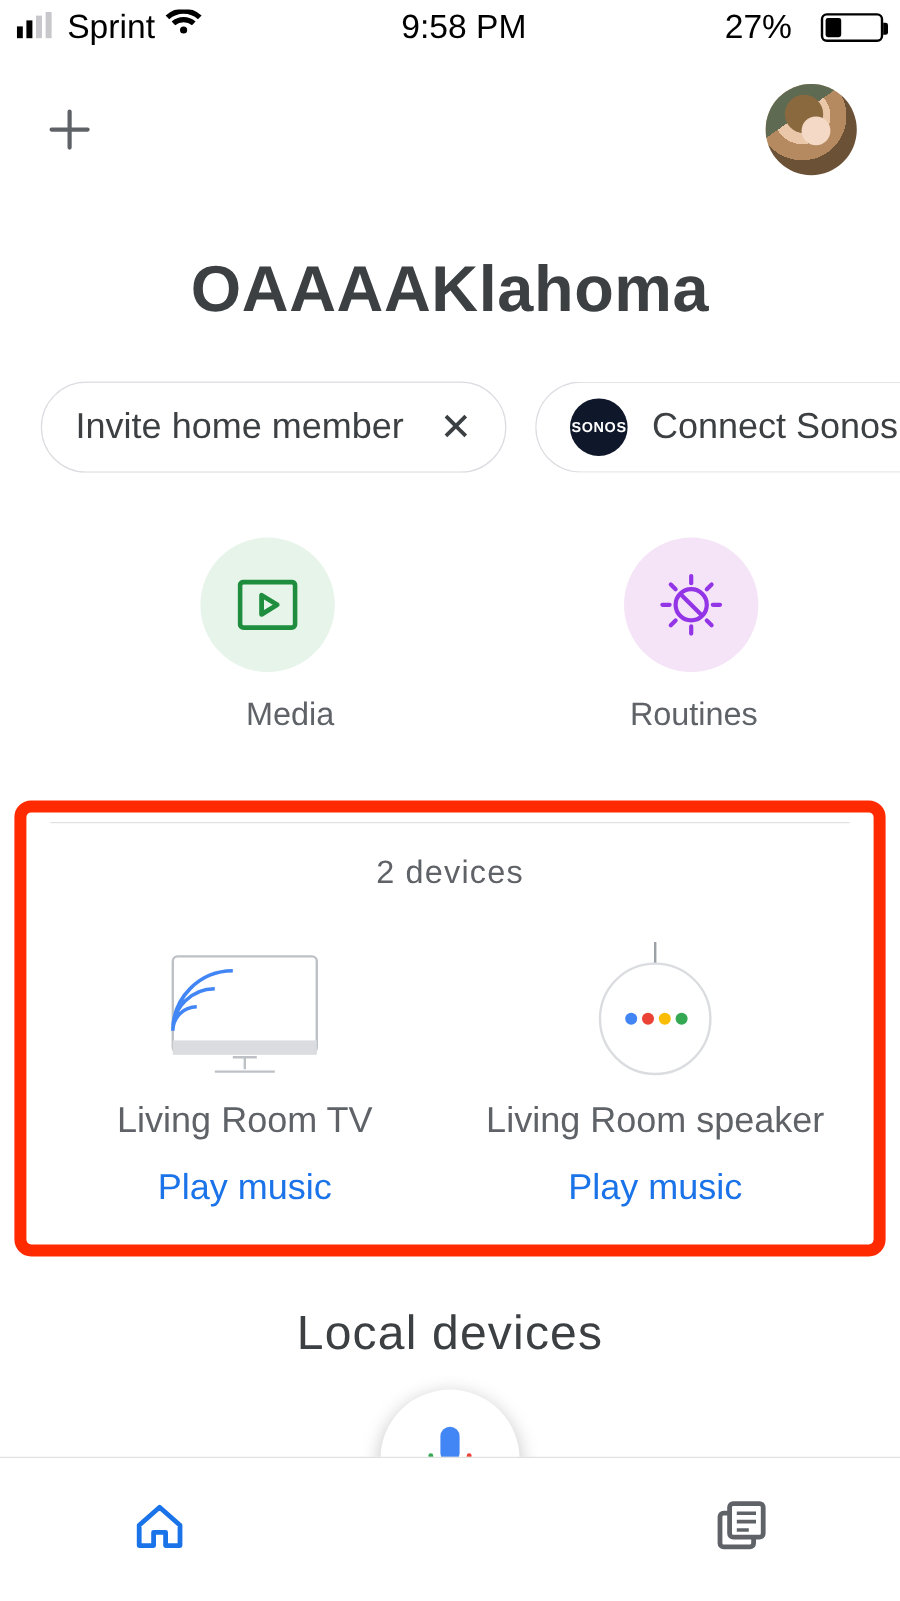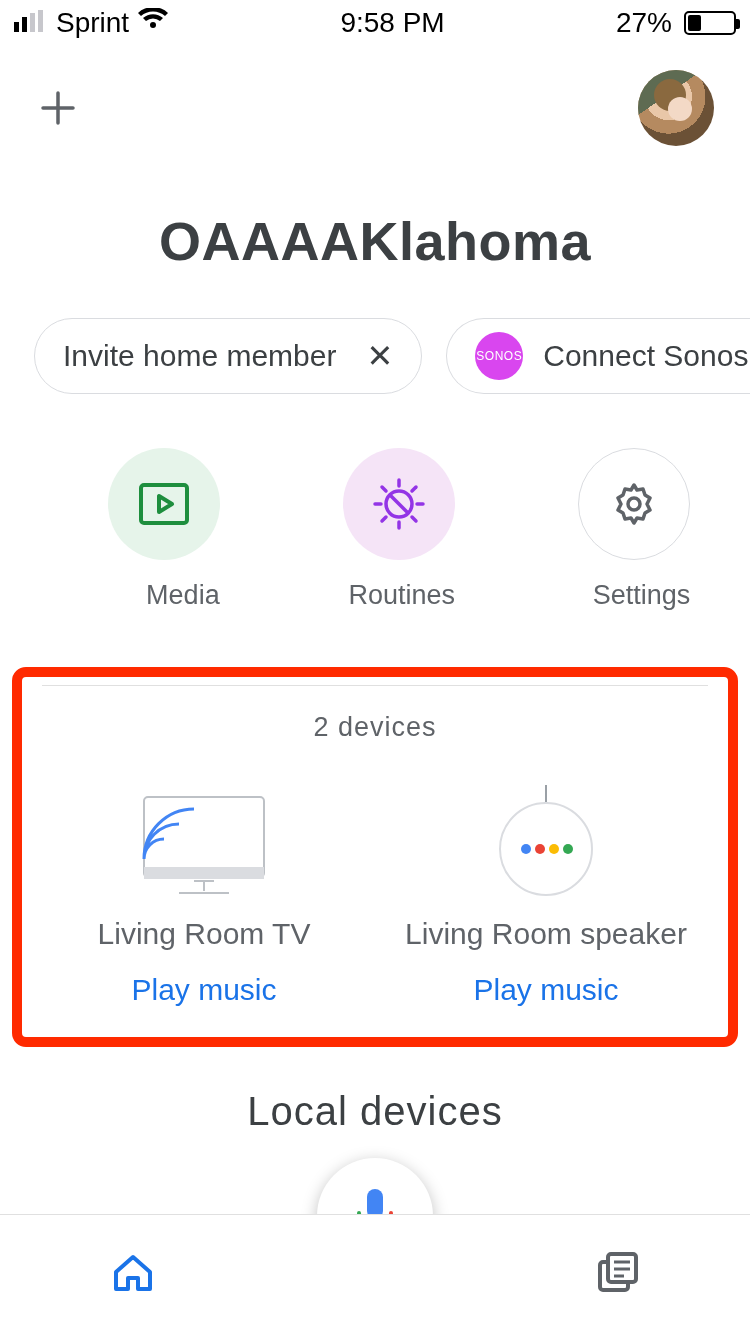--- a/index.html
+++ b/index.html
@@ -2,41 +2,41 @@
 <html><head>
 <meta charset="utf-8">
 <style>
   * { box-sizing: border-box; margin: 0; padding: 0; }
   html, body { width: 750px; height: 1334px; font-family: -apple-system, 'Helvetica Neue', Arial, sans-serif; background: #fff; color: #3c4043; overflow: hidden; }
   body { position: relative; }
 
   
   .status-bar { display: flex; align-items: center; justify-content: space-between; padding: 6px 14px 0 14px; height: 40px; font-size: 28px; font-weight: 500; color: #000; }
   .sb-left { display: flex; align-items: center; gap: 8px; }
-  .sb-right { display: flex; align-items: center; gap: 8px; }
+  .sb-right { display: flex; align-items: center; gap: 20px; }
   .battery-shell { width: 52px; height: 24px; border: 2px solid #000; border-radius: 5px; position: relative; display:inline-block; margin-left:4px;}
   .battery-shell::after { content: ""; position: absolute; right: -6px; top: 6px; width: 4px; height: 10px; background: #000; border-radius: 0 2px 2px 0; }
   .battery-fill { position: absolute; left: 2px; top: 2px; bottom: 2px; width: 27%; background: #000; border-radius: 2px; }
 
   
   .app-bar { display: flex; align-items: center; justify-content: space-between; padding: 30px 36px 10px 36px; }
   .plus-icon { width: 44px; height: 44px; display:flex; align-items:center; justify-content:center; }
   .avatar { width: 76px; height: 76px; border-radius: 50%; background: radial-gradient(circle at 40% 35%, #e9c7a8 0 35%, #b58a60 35% 55%, #6b5136 55% 100%); position: relative; overflow: hidden; }
   .avatar::before { content:""; position:absolute; inset:0; background: linear-gradient(145deg, #5e6b52 0 35%, transparent 35%); }
   .avatar::after { content:""; position:absolute; left:40%; top:36%; width:24px; height:24px; border-radius:50%; background:#f3d9c6; box-shadow: -10px -14px 0 4px #8a693f; }
 
   
   .home-title { text-align: center; font-size: 54px; font-weight: 600; color: #3c4043; margin-top: 54px; letter-spacing: 0.5px; }
 
   
   .pill-row { display: flex; gap: 24px; padding: 46px 0 0 34px; overflow: hidden; }
   .pill { display: flex; align-items: center; gap: 20px; border: 1.5px solid #dadce0; border-radius: 40px; height: 76px; padding: 0 28px; font-size: 30px; color: #3c4043; white-space: nowrap; flex: 0 0 auto; }
   .pill .x { font-size: 32px; padding-left: 10px;}
   .pill-2 { padding-right: 60px; border-right: none; border-top-right-radius:0; border-bottom-right-radius:0;}
-  .sonos-badge { width: 48px; height: 48px; border-radius: 50%; background:#d946ef; color:#fff; display:flex; align-items:center; justify-content:center; font-size:12px; font-weight:400; letter-spacing:0.5px;}
+  .sonos-badge { width: 48px; height: 48px; border-radius: 50%; background:#0f172a; color:#fff; display:flex; align-items:center; justify-content:center; font-size:12px; font-weight:700; letter-spacing:0.5px;}
 
   
   .qa-row { display: flex; justify-content: space-around; padding: 54px 22px 0 22px; }
   .qa-item { display: flex; flex-direction: column; align-items: flex-end; gap: 20px; width: 160px; }
   .qa-circle { width: 112px; height: 112px; border-radius: 50%; display:flex; align-items:center; justify-content:center; }
   .qa-media   { background:#e6f4ea; }
   .qa-broad   { background:#e1f2f4; }
   .qa-rout    { background:#f5e4f7; }
   .qa-set     { background:#fff; border:1.5px solid #dadce0; }
   .qa-label { font-size: 27px; color:#5f6368; }
@@ -131,29 +131,20 @@
             <line x1="4" y1="28" x2="10" y2="28"></line>
             <line x1="46" y1="28" x2="52" y2="28"></line>
             <line x1="11" y1="11" x2="15" y2="15"></line>
             <line x1="41" y1="41" x2="45" y2="45"></line>
             <line x1="11" y1="45" x2="15" y2="41"></line>
             <line x1="41" y1="15" x2="45" y2="11"></line>
           </g>
         </svg>
     </div>
     <div class="qa-label">Routines</div>
-  </div>
-  <div class="qa-item">
-    <div class="qa-circle qa-set">
-      <svg width="46" height="46" viewBox="0 0 46 46">
-          <circle cx="23" cy="23" r="6" fill="none" stroke="#5f6368" stroke-width="3.5"></circle>
-          <path d="M23 4l3 5 6-1 2 6 5 3-3 6 3 6-5 3-2 6-6-1-3 5-3-5-6 1-2-6-5-3 3-6-3-6 5-3 2-6 6 1z" fill="none" stroke="#5f6368" stroke-width="3.5" stroke-linejoin="round"></path>
-        </svg>
-    </div>
-    <div class="qa-label">Settings</div>
   </div>
 </div>
 
 <div class="room-wrap">
   <div class="room-hr"></div>
   <div class="room-sub">2 devices</div>
   <div class="device-row">
     <div class="device">
       <div class="device-icon-box">
         <svg width="150" height="110" viewBox="0 0 150 110">

